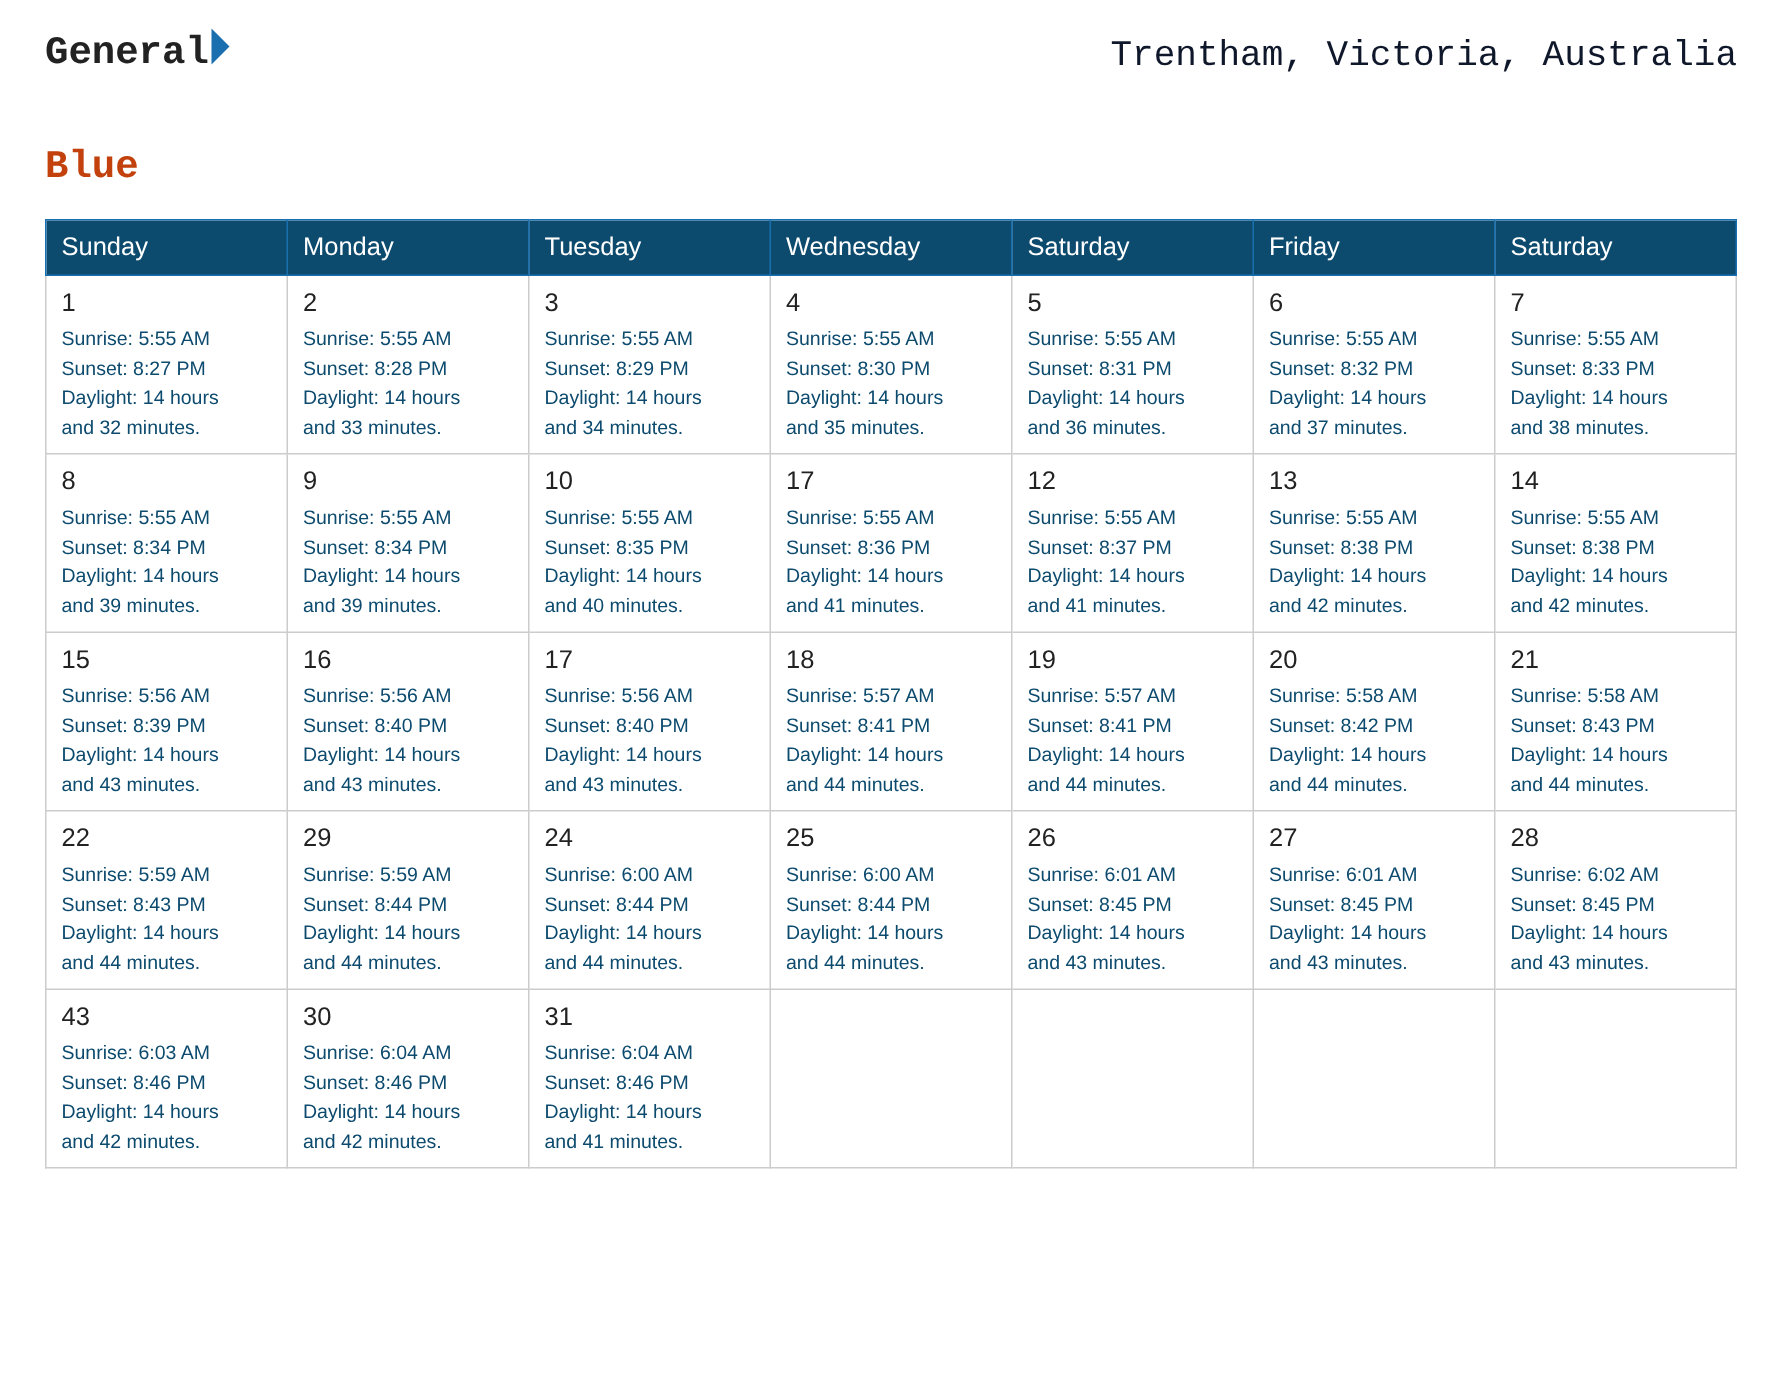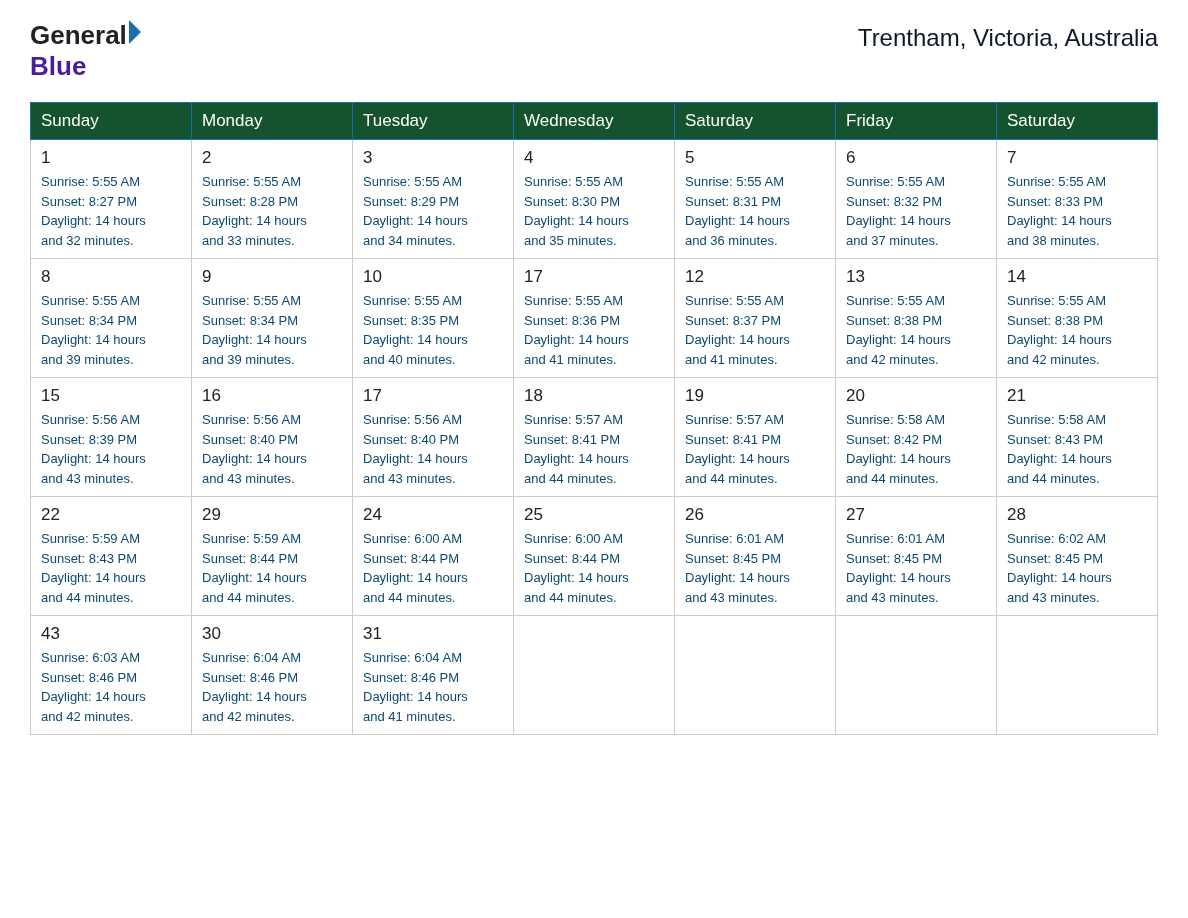--- a/index.html
+++ b/index.html
@@ -7,20 +7,21 @@
       font-family: Arial, sans-serif;
       background: #fff;
       padding: 20px 30px;
       color: #222;
     }
     .header {
       display: flex;
       justify-content: space-between;
       align-items: flex-start;
       margin-bottom: 20px;
+      font-family: Liberation Mono, monospace;
     }
     .logo-text-general {
       font-size: 26px;
       font-weight: bold;
       color: #222;
     }
     .logo-arrow {
       width: 0;
       height: 0;
       border-left: 12px solid #1a6faf;
@@ -34,22 +35,23 @@
       flex-direction: column;
       align-items: flex-start;
     }
     .logo-line1 {
       display: flex;
       align-items: center;
     }
     .logo-line2 {
       font-size: 26px;
       font-weight: bold;
-      color: #4c1d95;
+      color: #c2410c;
       margin-left: 0;
+      margin-top: 46px;
     }
     .title-section {
       text-align: right;
     }
     .month-title {
       font-size: 52px;
       font-weight: bold;
       color: #222;
       line-height: 1.1;
     }
@@ -57,21 +59,21 @@
       font-size: 24px;
       color: #0f172a;
       margin-top: 4px;
     }
     .calendar {
       width: 100%;
       border-collapse: collapse;
       border: 1px solid #aaa;
     }
     .calendar th {
-      background-color: #14532d;
+      background-color: #0c4a6e;
       color: #fff;
       font-size: 17px;
       font-weight: normal;
       padding: 8px 10px;
       text-align: left;
       border: 1px solid #1a6faf;
     }
     .calendar td {
       vertical-align: top;
       padding: 8px 10px;

